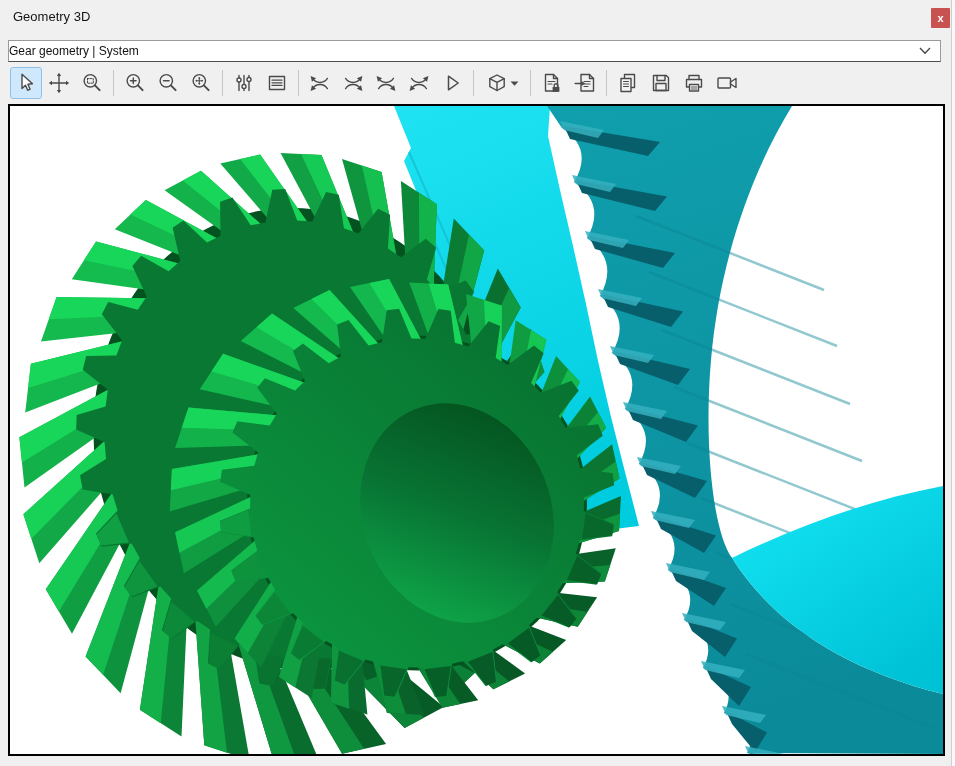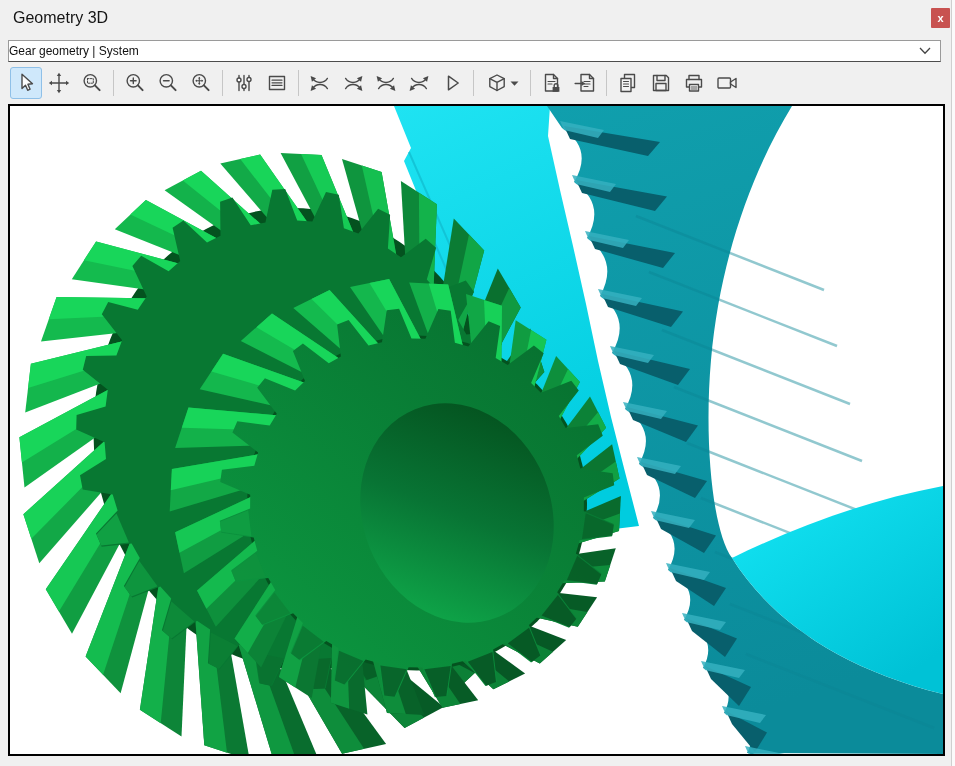--- a/index.html
+++ b/index.html
@@ -1,19 +1,19 @@
 <!DOCTYPE html>
 <html><head>
 <meta charset="utf-8">
 <style>
   html,body{margin:0;padding:0;background:#e8e8e8;font-family:"Liberation Sans",sans-serif;}
   .stage{position:relative;width:955px;height:766px;overflow:hidden;background:#e8e8e8;}
   .window{position:absolute;left:0;top:0;width:951px;height:766px;background:#f0f0f0;}
   .titlebar{position:absolute;left:0;top:0;width:100%;height:34px;background:#f0f0f0;}
-  .title{position:absolute;left:13px;top:9px;font-size:16px;color:#141414;}
+  .title{position:absolute;left:13px;top:9px;font-size:13px;color:#141414;}
   .close-btn{position:absolute;left:931px;top:8px;width:19px;height:20px;background:#c85250;
     color:#fff;font-weight:bold;font-size:11px;display:flex;align-items:center;justify-content:center;
     border-radius:1px;cursor:default;}
   .combo{position:absolute;left:8px;top:40px;width:933px;height:22px;background:#fff;
     border:1px solid #9a9a9a;border-bottom-color:#4d4d4d;display:flex;align-items:center;box-sizing:border-box;}
   .combo-text{padding-left:0;font-size:12px;color:#111;flex:1;white-space:nowrap;}
   .combo-chev{margin-right:9px;display:flex;align-items:center;}
   .toolbar{position:absolute;left:10px;top:66px;height:34px;display:flex;align-items:center;}
   .tbtn{width:30px;height:30px;display:flex;align-items:center;justify-content:center;
     border:1px solid transparent;border-radius:3px;margin-right:1px;background:transparent;}

